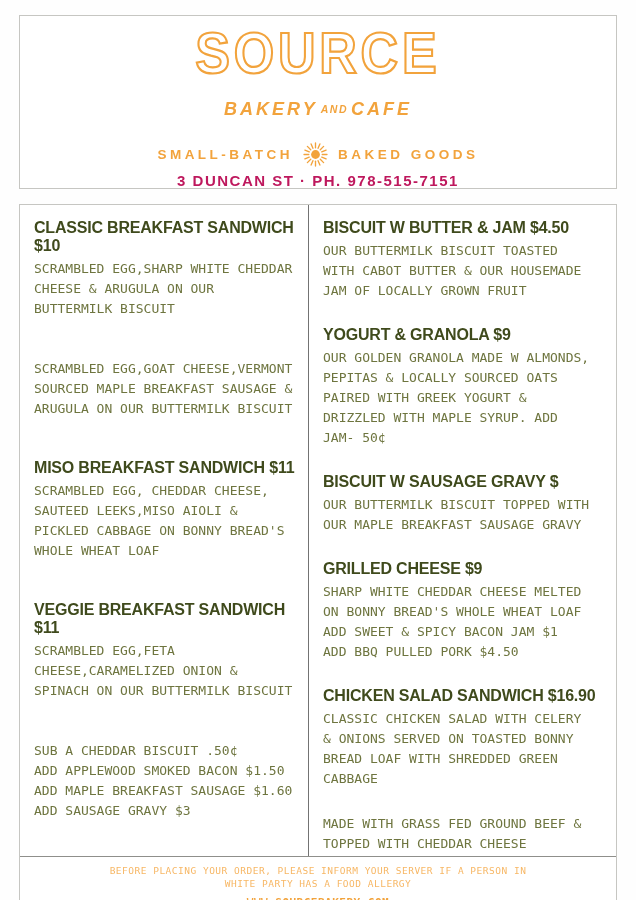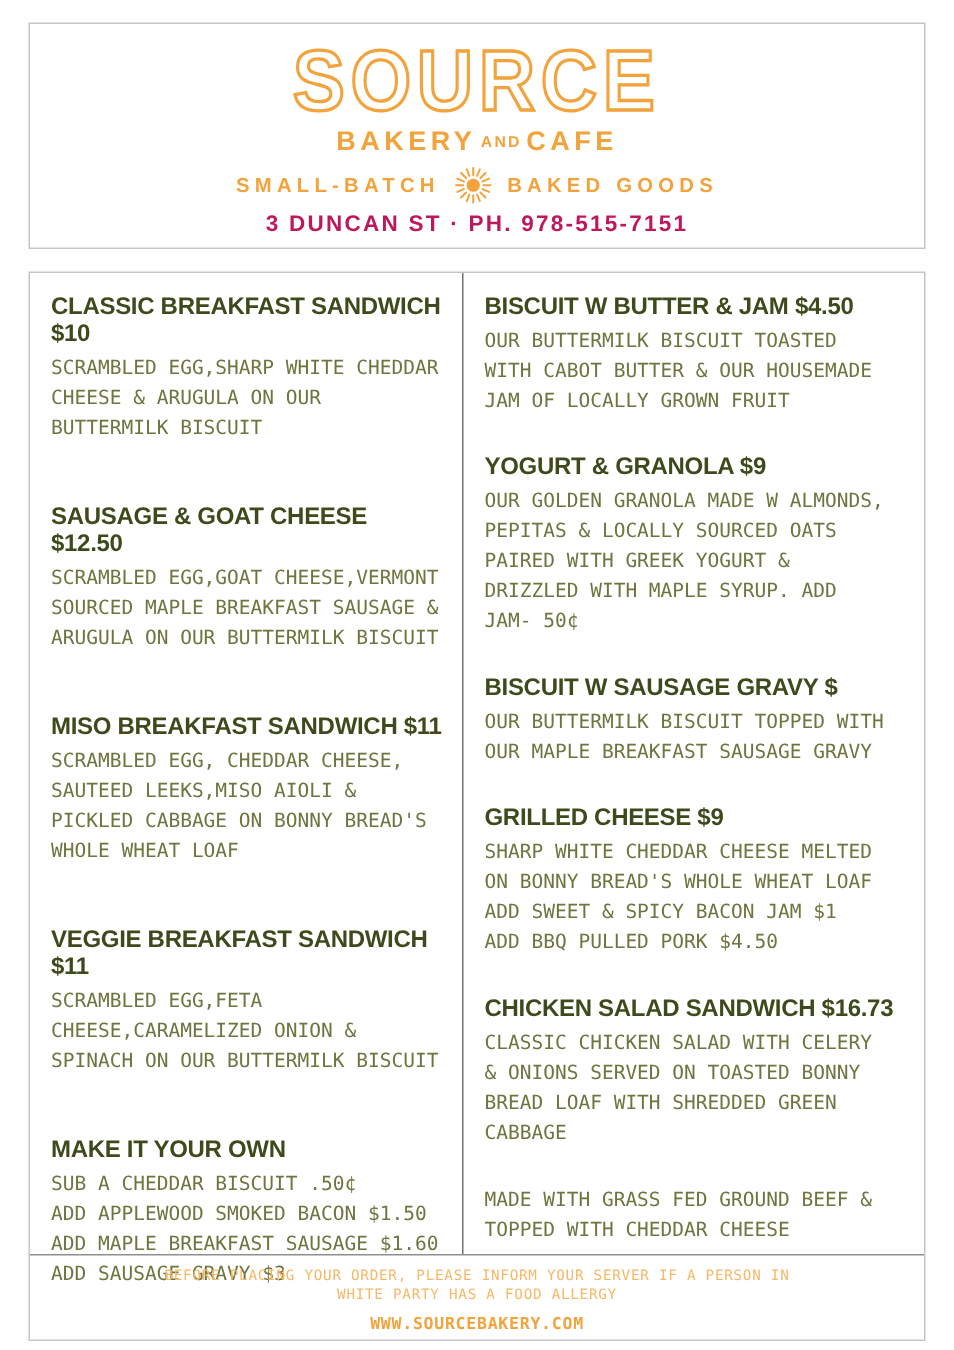--- a/index.html
+++ b/index.html
@@ -10,21 +10,21 @@
     overflow: hidden;
   }
   .page {
     width: 636px; height: 900px;
     padding: 15px 19px;
     background: #fefefe;
   }
   
   .header-box {
     border: 1px solid #c6c6c2;
-    height: 151px;
+    height: 174px;
     text-align: center;
     padding-top: 8px;
     background: #ffffff;
   }
   .source-title {
     display: inline-block;
     font-family: "Liberation Sans", sans-serif;
     font-weight: 700;
     font-size: 56px;
     letter-spacing: 4px;
@@ -35,34 +35,35 @@
   }
   @supports not (-webkit-text-stroke: 1px black) {
     .source-title { color: #f2a33c; }
   }
   .sub-line {
     font-family: "Liberation Sans", sans-serif;
     font-weight: 700;
     color: #f2a33c;
     font-size: 18px;
     letter-spacing: 3px;
-    margin-top: 0px;
+    margin-top: 15px;
+    font-style: italic;
   }
   .sub-line .and {
     font-size: 10.5px;
     letter-spacing: 1.5px;
     vertical-align: 2px;
     margin: 0 3px;
   }
   .tagline {
     display: flex;
     align-items: center;
     justify-content: center;
     gap: 9px;
-    margin-top: 5px;
+    margin-top: 21px;
     font-family: "Liberation Sans", sans-serif;
     font-weight: 700;
     color: #f2a33c;
     font-size: 13.5px;
     letter-spacing: 3.5px;
   }
   .sun { width: 27px; height: 27px; }
   .address {
     margin-top: 4px;
     font-family: "Liberation Sans", sans-serif;
@@ -186,40 +187,38 @@
     <div class="columns">
 
       <div class="col col-left">
         <div class="menu-item">
           <div class="item-title">CLASSIC BREAKFAST SANDWICH $10</div>
           <div class="item-desc">SCRAMBLED EGG,SHARP WHITE CHEDDAR
 CHEESE &amp; ARUGULA ON OUR
 BUTTERMILK BISCUIT</div>
         </div>
         <div class="menu-item">
-          <div class="item-title">SAUSAGE &amp; GOAT CHEESE  $12.50</div>
           <div class="item-desc">SCRAMBLED EGG,GOAT CHEESE,VERMONT
 SOURCED MAPLE BREAKFAST SAUSAGE &amp;
 ARUGULA ON OUR BUTTERMILK BISCUIT</div>
         </div>
         <div class="menu-item">
           <div class="item-title">MISO BREAKFAST SANDWICH $11</div>
           <div class="item-desc">SCRAMBLED EGG, CHEDDAR CHEESE,
 SAUTEED LEEKS,MISO AIOLI &amp;
 PICKLED CABBAGE ON BONNY BREAD'S
 WHOLE WHEAT LOAF</div>
         </div>
         <div class="menu-item">
           <div class="item-title">VEGGIE BREAKFAST SANDWICH $11</div>
           <div class="item-desc">SCRAMBLED EGG,FETA
 CHEESE,CARAMELIZED ONION &amp;
 SPINACH ON OUR BUTTERMILK BISCUIT</div>
         </div>
         <div class="menu-item extra-gap">
-          <div class="item-title">MAKE IT YOUR OWN</div>
           <div class="item-desc">SUB A CHEDDAR BISCUIT .50¢
 ADD APPLEWOOD SMOKED BACON $1.50
 ADD MAPLE BREAKFAST SAUSAGE $1.60
 ADD SAUSAGE GRAVY $3</div>
         </div>
       </div>
 
       <div class="col col-right">
         <div class="menu-item">
           <div class="item-title">BISCUIT W BUTTER &amp; JAM $4.50</div>
@@ -241,21 +240,21 @@
 OUR MAPLE BREAKFAST SAUSAGE GRAVY</div>
         </div>
         <div class="menu-item">
           <div class="item-title">GRILLED CHEESE $9</div>
           <div class="item-desc">SHARP WHITE CHEDDAR CHEESE MELTED
 ON BONNY BREAD'S WHOLE WHEAT LOAF
 ADD SWEET &amp; SPICY BACON JAM $1
 ADD BBQ PULLED PORK $4.50</div>
         </div>
         <div class="menu-item">
-          <div class="item-title">CHICKEN SALAD SANDWICH $16.73</div>
+          <div class="item-title">CHICKEN SALAD SANDWICH $16.90</div>
           <div class="item-desc">CLASSIC CHICKEN SALAD WITH CELERY
 &amp; ONIONS SERVED ON TOASTED BONNY
 BREAD LOAF WITH SHREDDED GREEN
 CABBAGE</div>
         </div>
         <div class="menu-item">
           <div class="item-desc">MADE WITH GRASS FED GROUND BEEF &amp;
 TOPPED WITH CHEDDAR CHEESE</div>
         </div>
       </div>

